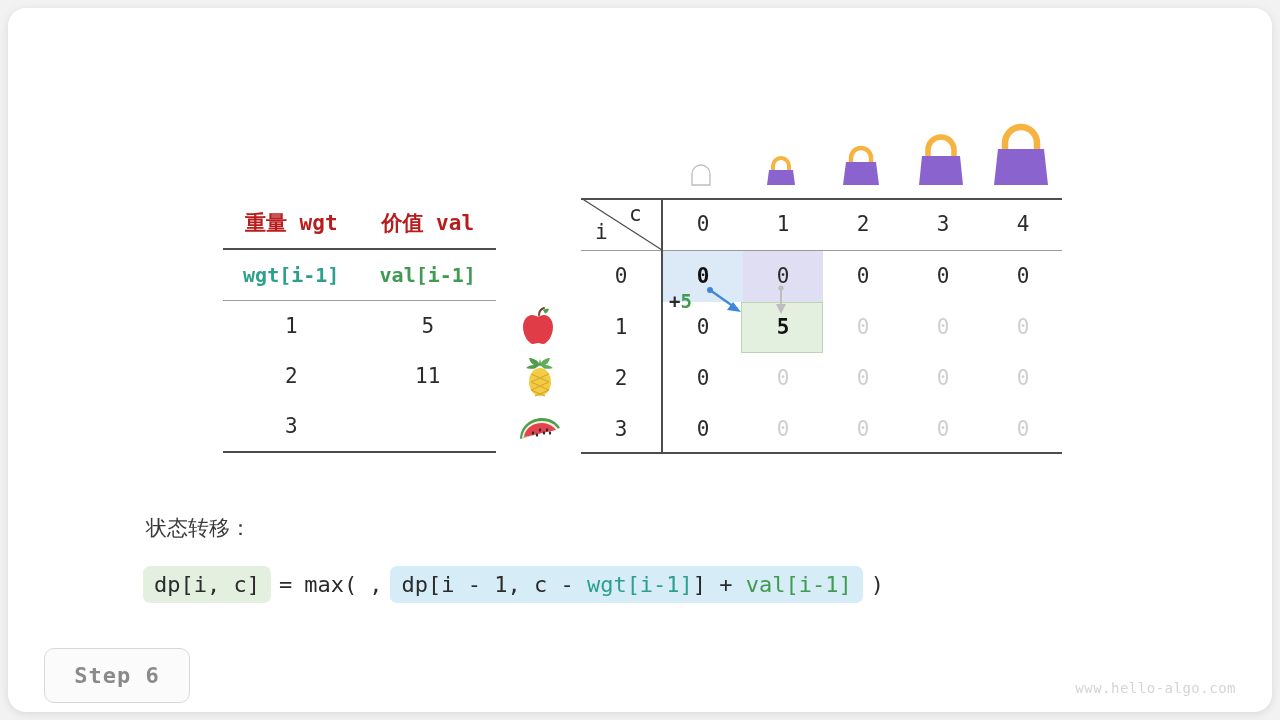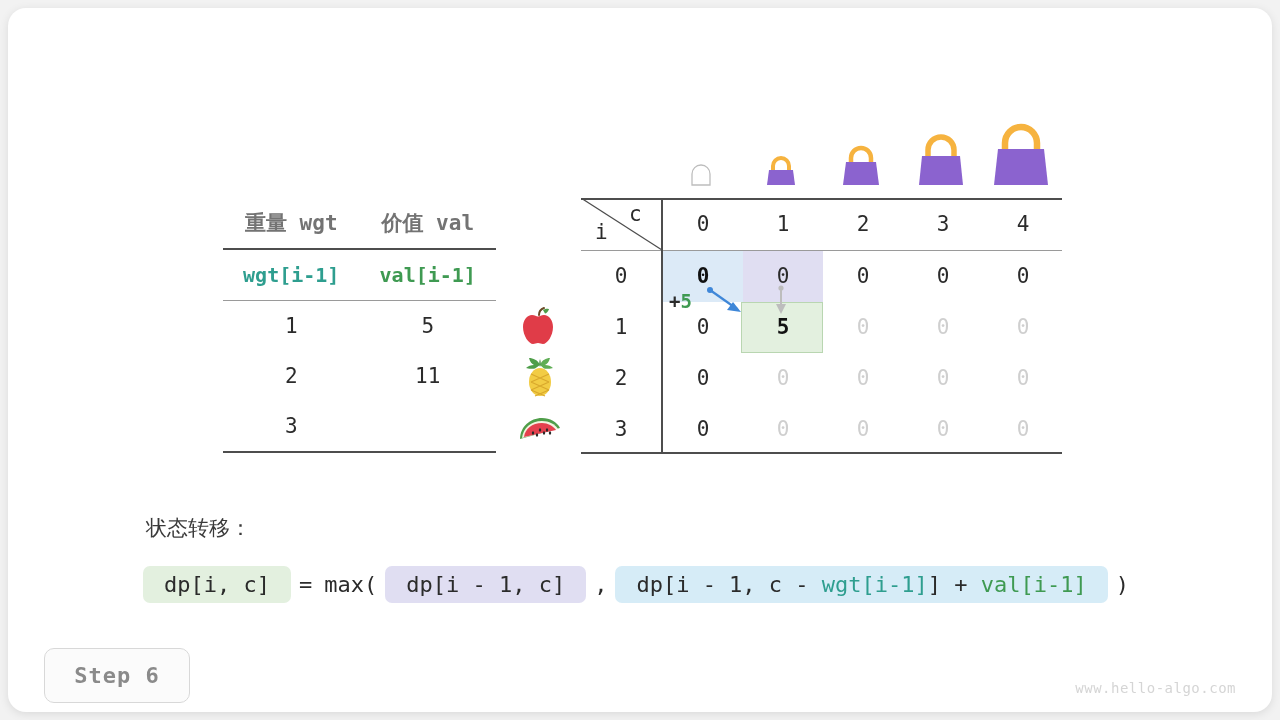--- a/index.html
+++ b/index.html
@@ -15,21 +15,21 @@
     overflow:hidden;
   }
 
   
   #items{position:absolute;left:215px;top:190px;width:273px;}
   #items .hline{height:2px;background:#4d4d4d;width:100%;}
   #items .hline.thin{height:1px;background:#9a9a9a;}
   #items .rowline{display:flex;width:100%;}
   #items .cell{width:50%;text-align:center;font-size:21px;color:#2b2b2b;
     line-height:50px;height:50px;white-space:nowrap;}
-  #items .hdr .cell{font-weight:bold;color:#737373;font-size:21px;}
+  #items .hdr .cell{font-weight:bold;color:#b91c1c;font-size:21px;}
   #items .sub .cell{font-weight:bold;font-size:20px;}
   #items .sub .cell.wgt{color:#2e9e8f;}
   #items .sub .cell.val{color:#3f9a52;}
 
   
   .fruit{position:absolute;left:508px;width:46px;height:46px;}
 
   
   #dp{position:absolute;left:573px;top:190px;width:481px;height:256px;}
   #dp .border-top{position:absolute;left:0;top:0;width:481px;height:2px;background:#4d4d4d;}
@@ -53,21 +53,21 @@
   #dp .plus5 .n{color:#3f9a52;}
 
   
   .bagwrap{position:absolute;bottom:0;}
 
   
   #label-state{position:absolute;left:138px;top:506px;font-size:21px;color:#3a3a3a;
     font-family:"DejaVu Sans","Liberation Sans",sans-serif;text-align:center;}
   #formula{position:absolute;left:133px;top:558px;display:flex;align-items:center;
     font-size:22px;color:#2b2b2b;white-space:nowrap;}
-  #formula .chip{border-radius:7px;padding:6px 21px;margin:0 2px;}
+  #formula .chip{border-radius:7px;padding:6px 11px;margin:0 2px;}
   #formula .chip.green{background:#e3f0df;}
   #formula .chip.purple{background:#e0def2;}
   #formula .chip.blue{background:#d6ecf7;font-weight:normal;}
   #formula .plain{padding:0 6px;}
   #formula .teal{color:#2e9e8f;}
   #formula .grn{color:#3f9a52;}
 
   
   #step{position:absolute;left:36px;top:640px;width:144px;height:53px;
     border:1px solid #d8d8d8;border-radius:10px;background:#fbfbfb;
@@ -238,21 +238,20 @@
       <span class="p">+</span><span class="n">5</span>
     </div>
   </div>
 
   <div id="label-state">状态转移：</div>
 
   <div id="formula">
     <span class="chip green">dp[i, c]</span>
     <span class="plain">=</span>
     <span class="plain">max(</span>
-    <span class="chip purple">dp[i - 1, c]</span>
     <span class="plain">,</span>
     <span class="chip blue"><span>dp[i - 1, c - </span><span class="teal">wgt[i-1]</span><span>] + </span><span class="grn">val[i-1]</span></span>
     <span class="plain">)</span>
   </div>
 
   <div id="step">Step 6</div>
 
   <div id="watermark">www.hello-algo.com</div>
 </div>
 

